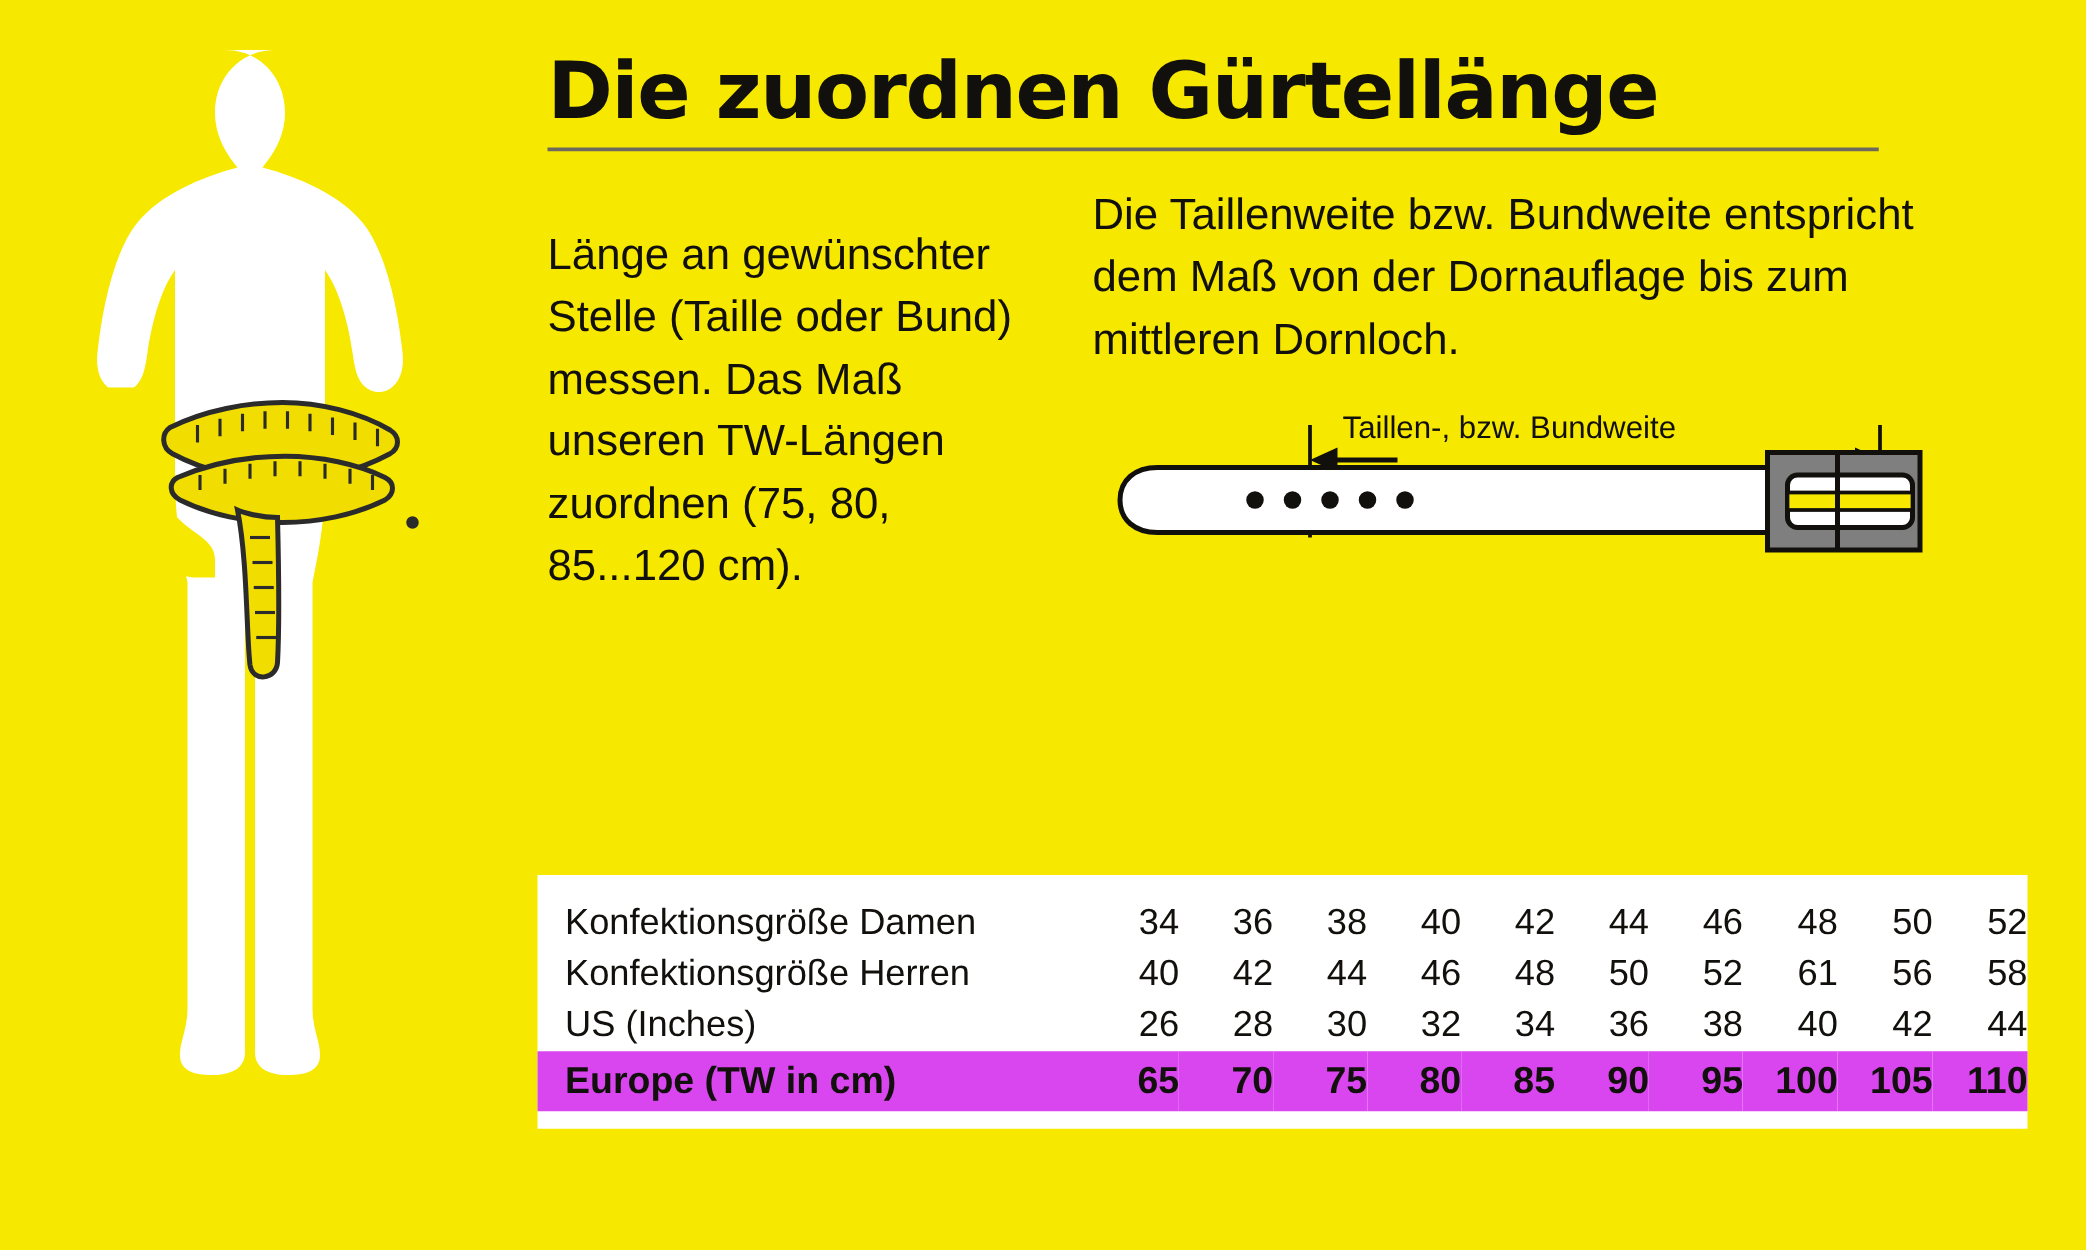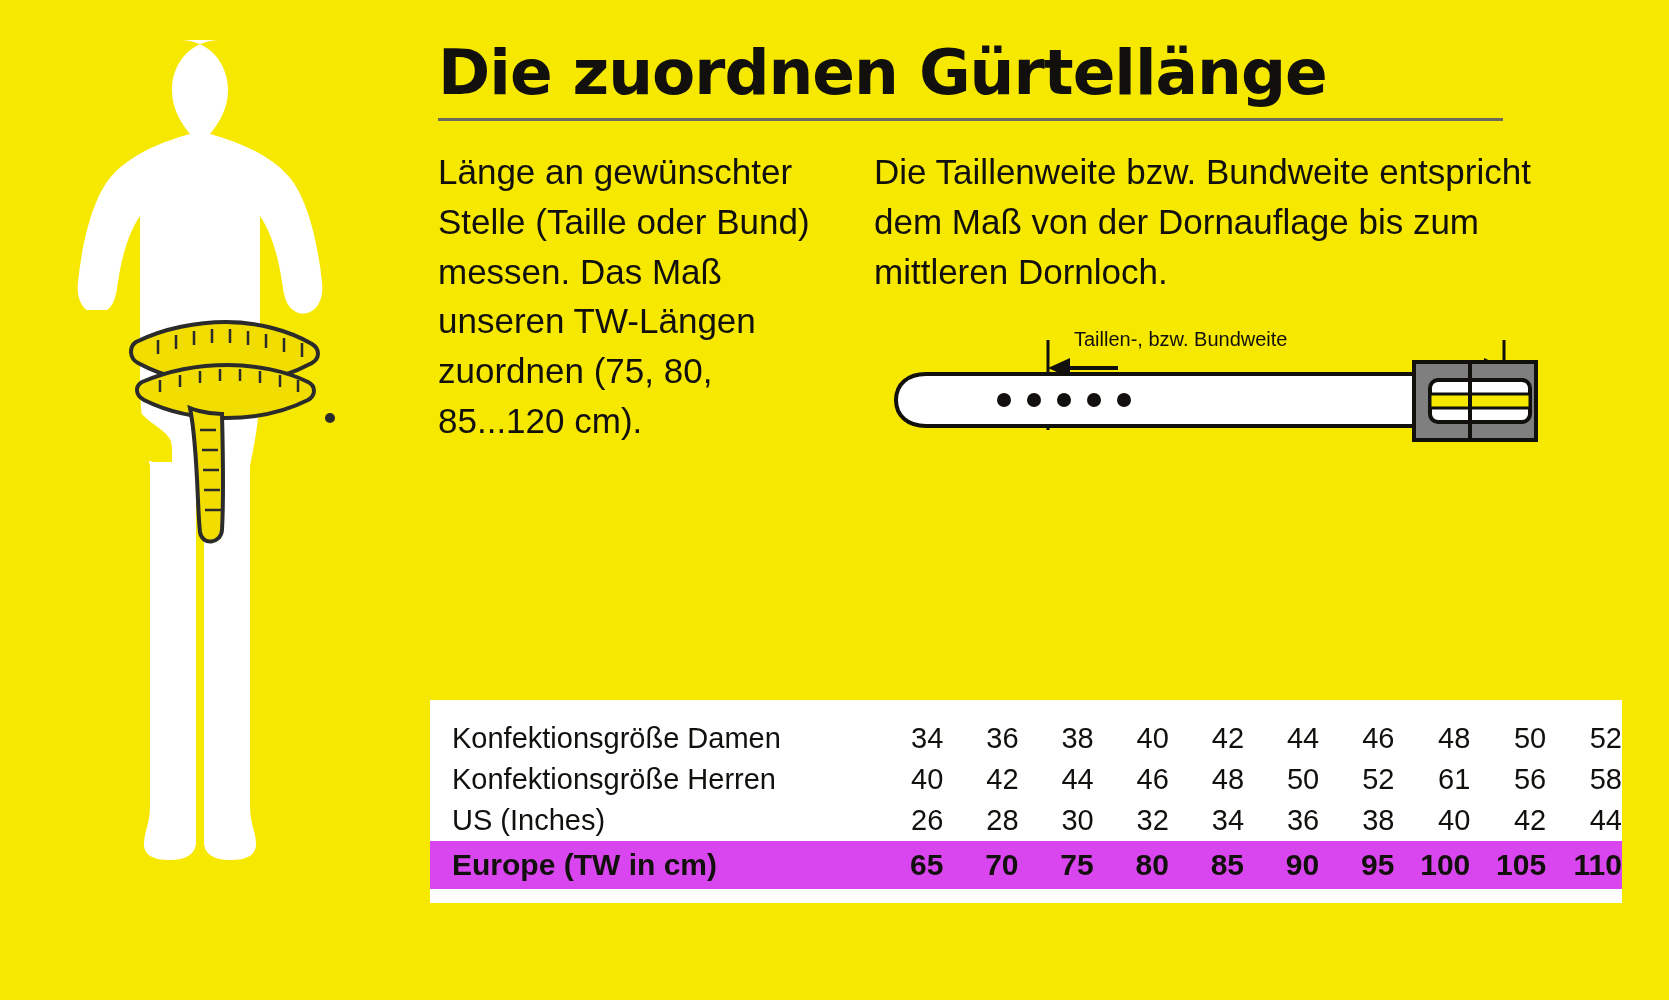--- a/index.html
+++ b/index.html
@@ -51,20 +51,21 @@
   }
 
   .columns {
     display: flex;
     gap: 46px;
     padding-left: 8px;
   }
 
   .col-left {
     width: 390px;
+    margin-top: 32px;
   }
   .col-right {
     width: 680px;
   }
 
   .body-text {
     font-size: 35px;
     line-height: 1.42;
     color: #12100c;
     margin: 0;
@@ -76,21 +77,21 @@
     margin-top: 28px;
     position: relative;
     width: 680px;
     height: 160px;
   }
   #belt-diagram svg { display: block; }
   #belt-measure-label {
     position: absolute;
     left: 200px;
     top: 4px;
-    font-size: 20px;
+    font-size: 25px;
     color: #12100c;
     white-space: nowrap;
     font-family: "Liberation Sans", sans-serif;
   }
 
   
   #size-table {
     position: absolute;
     left: 430px;
     top: 700px;

